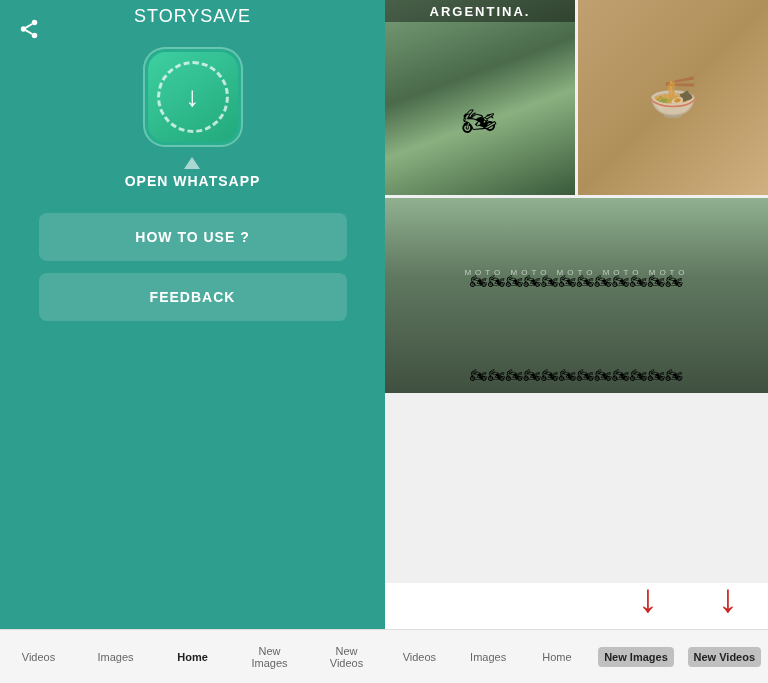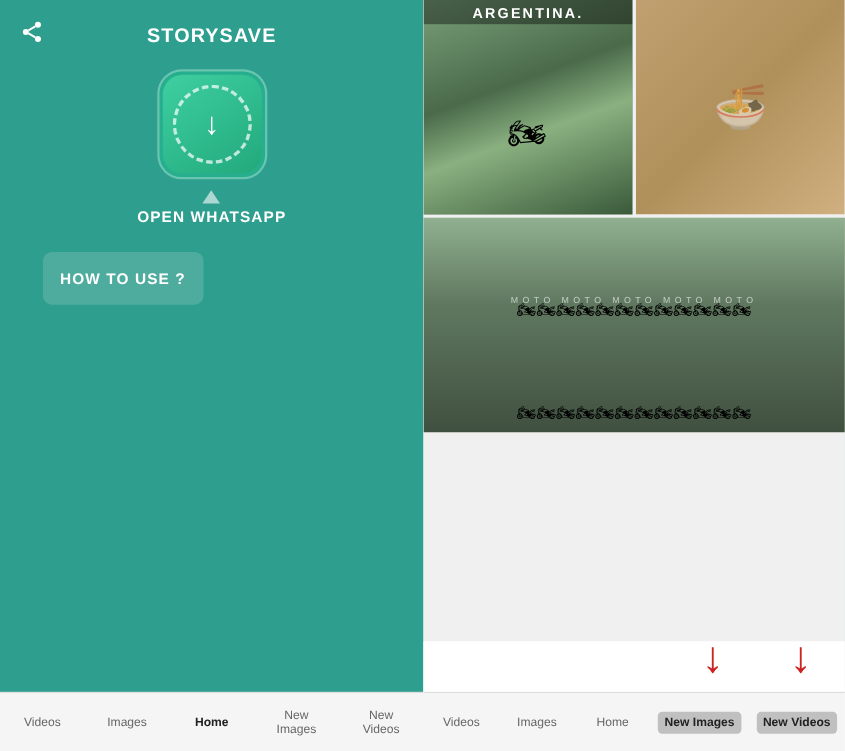--- a/index.html
+++ b/index.html
@@ -26,24 +26,24 @@
       position: absolute;
       top: 18px;
       left: 18px;
       color: white;
       font-size: 22px;
       cursor: pointer;
     }
 
     .app-title {
       color: white;
-      font-weight: bold;
+      font-weight: normal;
       font-size: 18px;
       letter-spacing: 1px;
-      margin-top: 22px;
+      margin-top: 6px;
     }
 
     .app-logo {
       width: 100px;
       height: 100px;
       background: #27ae8e;
       border-radius: 22px;
       margin-top: 20px;
       display: flex;
       align-items: center;
@@ -99,21 +99,21 @@
       font-weight: bold;
       font-size: 14px;
       letter-spacing: 1px;
       margin-top: 4px;
     }
 
     .menu-buttons {
       width: 80%;
       margin-top: 24px;
       display: flex;
-      flex-direction: row;
+      flex-direction: column;
       gap: 12px;
     }
 
     .menu-btn {
       background: rgba(255,255,255,0.15);
       border: none;
       border-radius: 8px;
       padding: 16px;
       color: white;
       font-weight: bold;
@@ -347,20 +347,21 @@
     </div>
   </div>
 
   <div class="open-whatsapp-container">
     <div class="open-whatsapp-triangle"></div>
     <span class="open-whatsapp-label">OPEN WHATSAPP</span>
   </div>
 
   <div class="menu-buttons">
     <button class="menu-btn">HOW TO USE ?</button>
+    <button class="menu-btn">FEEDBACK</button>
   </div>
 
   <div class="bottom-nav-left">
     <div class="nav-item">
       <span>Videos</span>
     </div>
     <div class="nav-item">
       <span>Images</span>
     </div>
     <div class="nav-item active">

